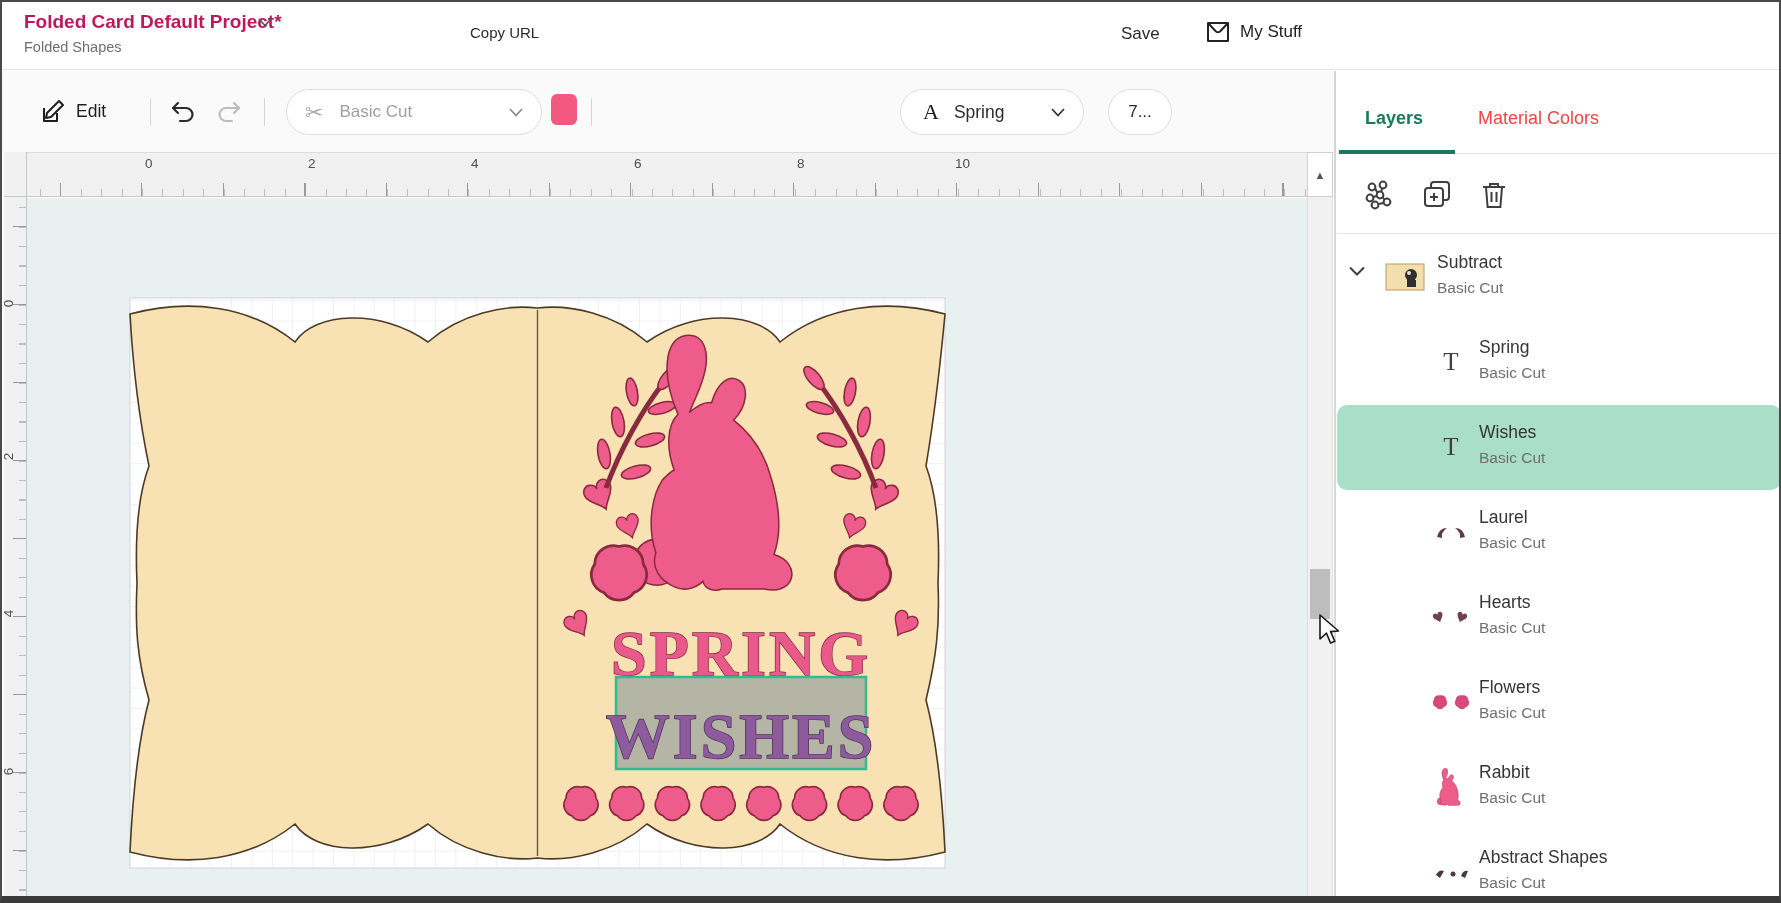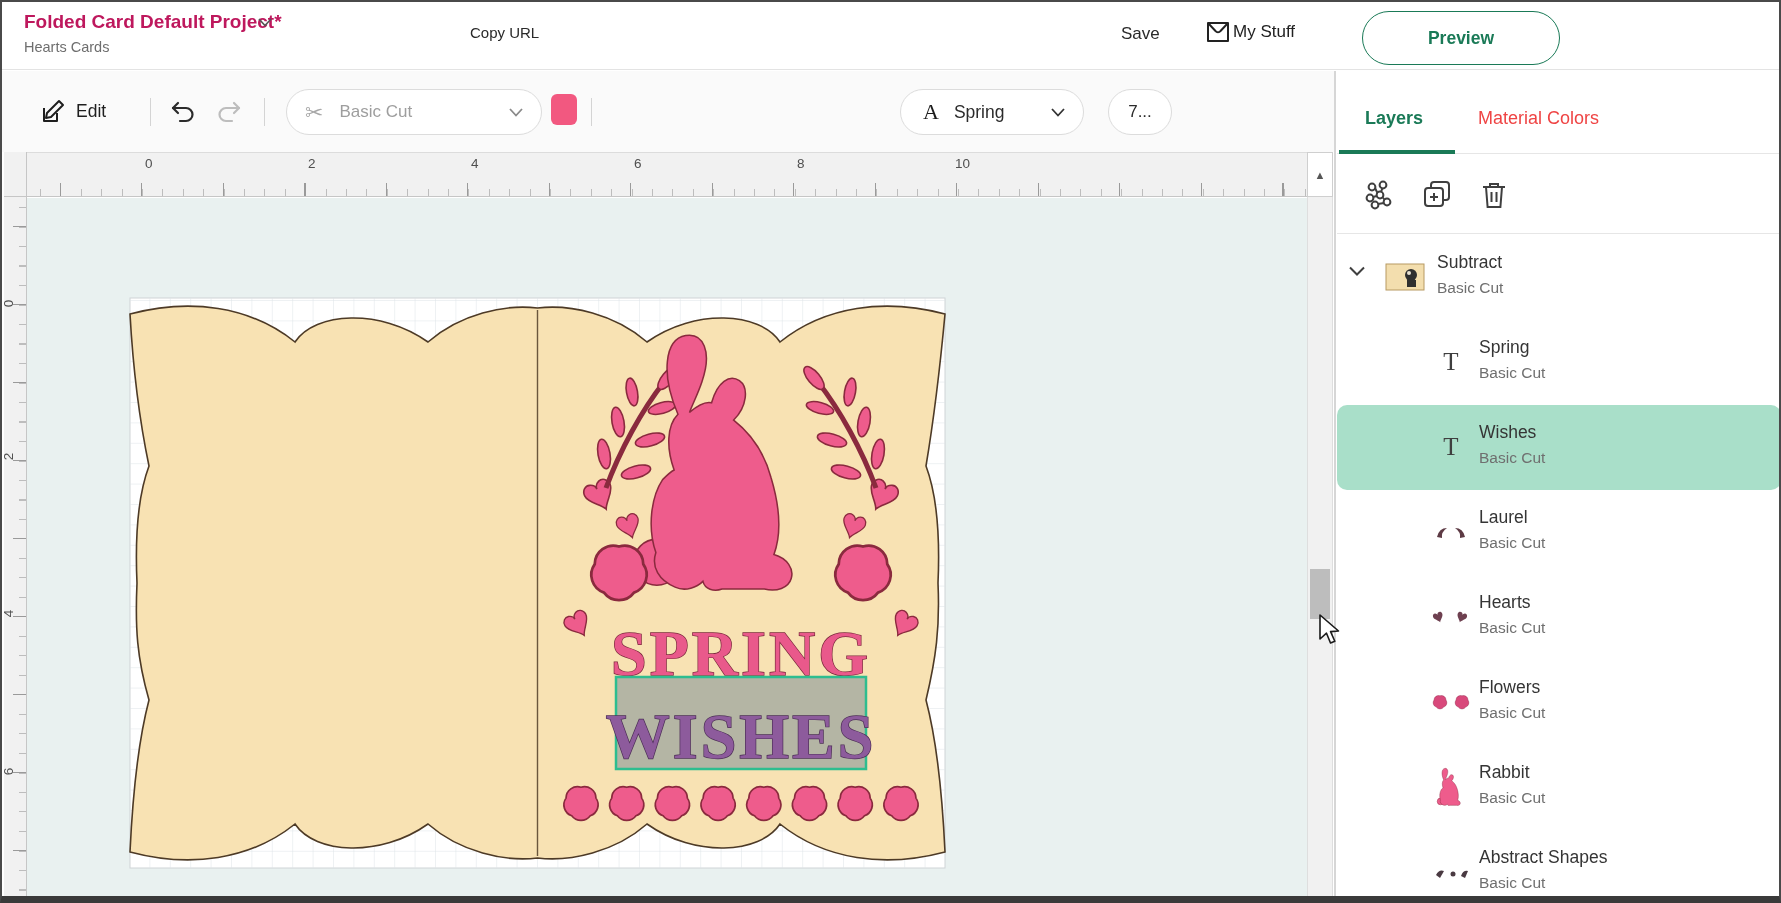--- a/index.html
+++ b/index.html
@@ -8,21 +8,21 @@
        border:2px solid #4a4a4a;border-bottom:7px solid #3a3a3a;}
   .abs{position:absolute;}
 
   
   #header{left:0;top:0;width:1781px;height:68px;background:#fff;border-bottom:1px solid #e3e3e3;}
   #title{left:22px;top:9px;font-size:19px;font-weight:bold;color:#be185d;}
   #title-chevron{left:256px;top:16px;color:#444;}
   #subtitle{left:22px;top:37px;font-size:14.5px;color:#6e6e6e;}
   #copy-url{left:468px;top:22px;font-size:15px;color:#2a2a2a;cursor:pointer;}
   #save-btn{left:1119px;top:22px;font-size:17px;color:#2a2a2a;cursor:pointer;}
-  #my-stuff{left:1203px;top:18px;cursor:pointer;display:flex;align-items:center;gap:2px;font-size:17px;color:#222;}
+  #my-stuff{left:1203px;top:18px;cursor:pointer;display:flex;align-items:center;gap:9px;font-size:17px;color:#222;}
   .pill{height:54px;width:198px;border-radius:27px;display:flex;align-items:center;justify-content:center;
         font-size:17.5px;font-weight:bold;cursor:pointer;}
   #preview-btn{left:1360px;top:9px;background:#fff;border:1.5px solid var(--accent_green);color:var(--accent_green);}
   #make-btn{left:1572px;top:9px;background:var(--accent_green);border:1.5px solid var(--accent_green);color:#fff;}
 
   
   #toolbar{left:0;top:69px;width:1332px;height:81px;background:#fafafa;}
   .tb{position:absolute;top:0;height:81px;display:flex;align-items:center;}
   .sep{position:absolute;top:27px;width:1px;height:28px;background:#d4d4d4;}
   .tpill{position:absolute;top:18px;height:46px;background:#fff;border:1px solid #dcdcdc;border-radius:23px;
@@ -113,31 +113,30 @@
   </defs>
 </svg>
 
 <div id="app">
 
   <div id="header" class="abs">
     <div id="title" class="abs">Folded Card Default Project*</div>
     <svg id="title-chevron" class="abs" width="14" height="9" viewBox="0 0 14 9">
         <path d="M1 1 L7 7.5 L13 1" fill="none" stroke="#555" stroke-width="1.6"></path>
       </svg>
-    <div id="subtitle" class="abs">Hearts Cards</div>
+    <div id="subtitle" class="abs">Folded Shapes</div>
     <div id="copy-url" class="abs">Copy URL</div>
     <div id="save-btn" class="abs">Save</div>
     <div id="my-stuff" class="abs">
       <svg width="26" height="24" viewBox="0 0 26 24">
           <path d="M3 3 h20 v18 h-20 z" fill="none" stroke="#222" stroke-width="2" stroke-linejoin="round"></path>
           <path d="M3 3 l7.5 8 a3 3 0 0 0 5 0 L23 3" fill="none" stroke="#222" stroke-width="2" stroke-linejoin="round"></path>
         </svg>
       <span>My Stuff</span>
     </div>
-    <div id="preview-btn" class="abs pill">Preview</div>
   </div>
 
   <div id="toolbar" class="abs">
     <div id="edit-group" class="tb">
       <svg width="28" height="28" viewBox="0 0 28 28">
           <path d="M6 10 v13 h13 v-8" fill="none" stroke="#1e1e1e" stroke-width="2" stroke-linejoin="round"></path>
           <path d="M9 15 L21 3 l4 4 L13 19 l-5 1 z" fill="none" stroke="#1e1e1e" stroke-width="2" stroke-linejoin="round"></path>
         </svg>
       <span>Edit</span>
     </div>

